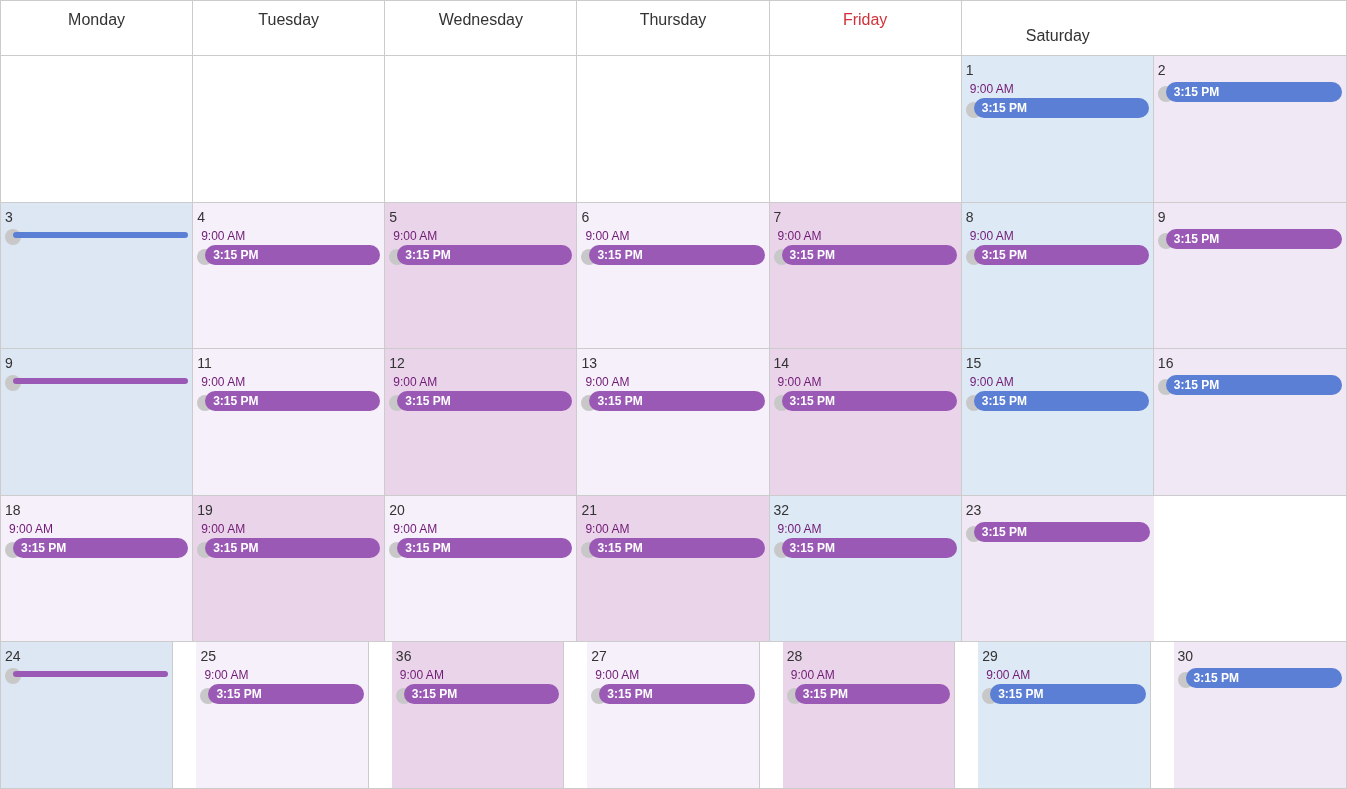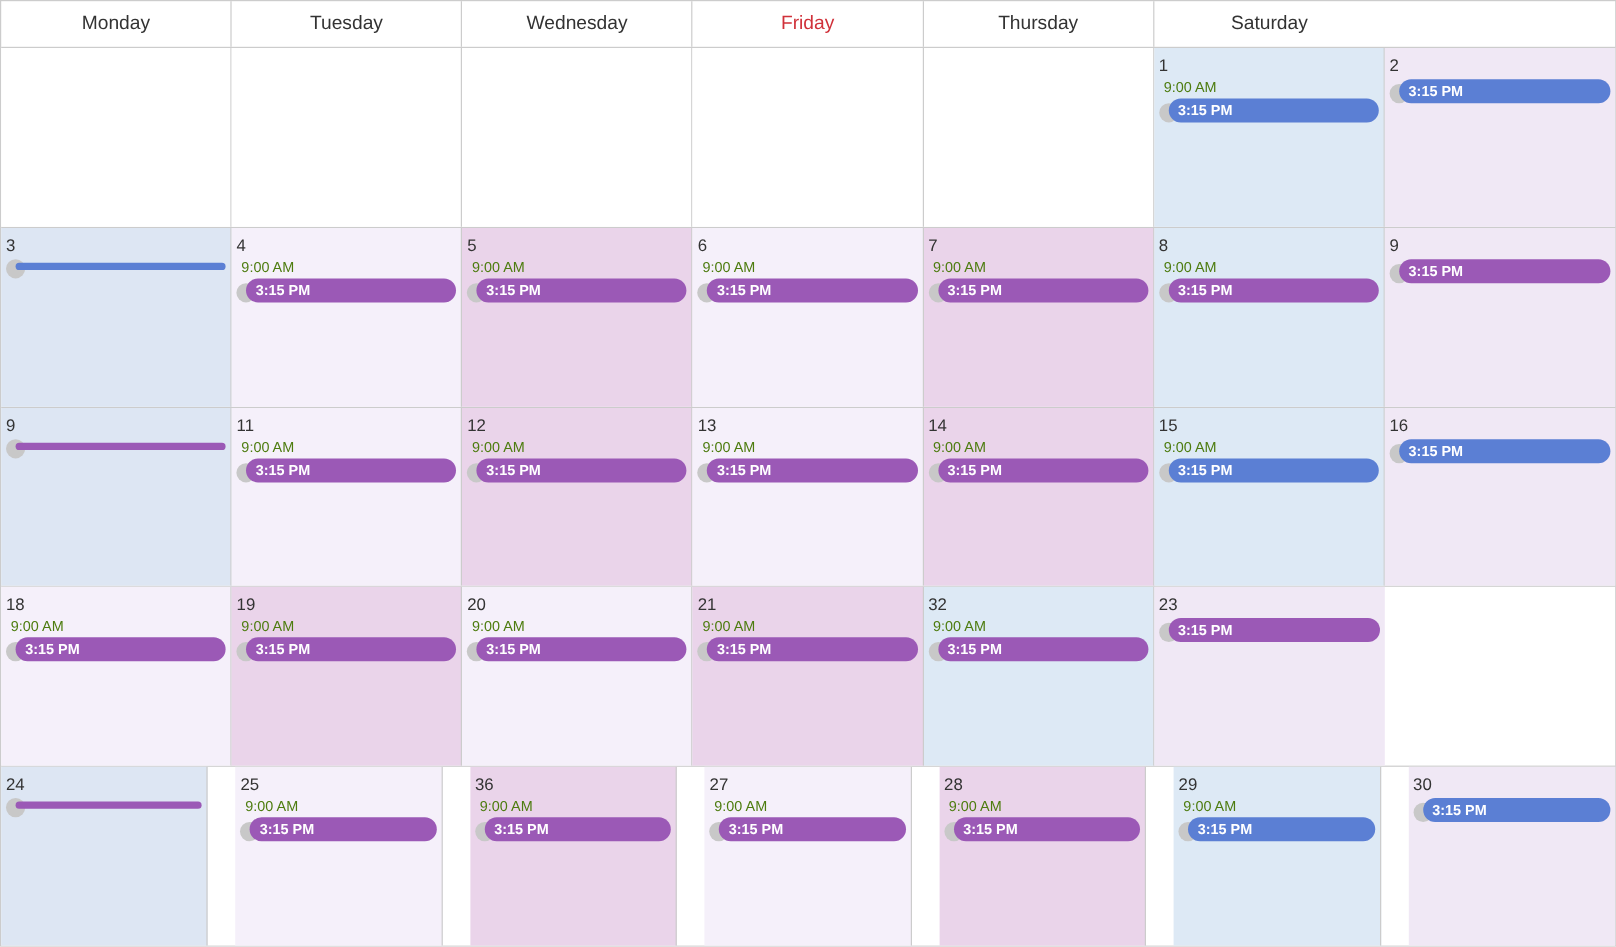--- a/index.html
+++ b/index.html
@@ -19,21 +19,21 @@
       border-bottom: 1px solid #ccc;
     }
 
     .header-cell {
       text-align: center;
       padding: 10px 0;
       font-size: 16px;
       color: #333;
       border-right: 1px solid #ccc;
     }
-    .header-cell:last-child { border-right: none; }
+    .header-cell:last-child { border-right: none; margin-top: 16px; }
 
     .calendar-body {
       display: flex;
       flex-direction: column;
       flex: 1;
     }
 
     .week-row {
       display: grid;
       grid-template-columns: repeat(7, 1fr);
@@ -52,21 +52,21 @@
     .day-cell:last-child { border-right: none; }
 
     .day-number {
       font-size: 14px;
       color: #333;
       margin-bottom: 4px;
     }
 
     .time-label {
       font-size: 12px;
-      color: #4d7c0f;
+      color: #701a75;
       margin-left: 4px;
       margin-bottom: 2px;
     }
 
     .event-bar {
       border-radius: 10px;
       padding: 3px 8px;
       font-size: 12px;
       font-weight: bold;
       color: #fff;
@@ -93,22 +93,22 @@
     }
   </style>
 </head>
 <body>
 
 <div class="calendar">
   <div class="header-row">
     <div class="header-cell">Monday</div>
     <div class="header-cell">Tuesday</div>
     <div class="header-cell">Wednesday</div>
+    <div class="header-cell">Thursday</div>
     <div class="header-cell" style="color:#d0313a;">Friday</div>
-    <div class="header-cell">Thursday</div>
     <div class="header-cell">Saturday</div>
   </div>
 
   <div class="calendar-body" id="calendar-body">
   <div class="week-row">
         <div class="day-cell empty-cell"></div>
         <div class="day-cell empty-cell"></div>
         <div class="day-cell empty-cell"></div>
         <div class="day-cell empty-cell"></div>
         <div class="day-cell empty-cell"></div>

